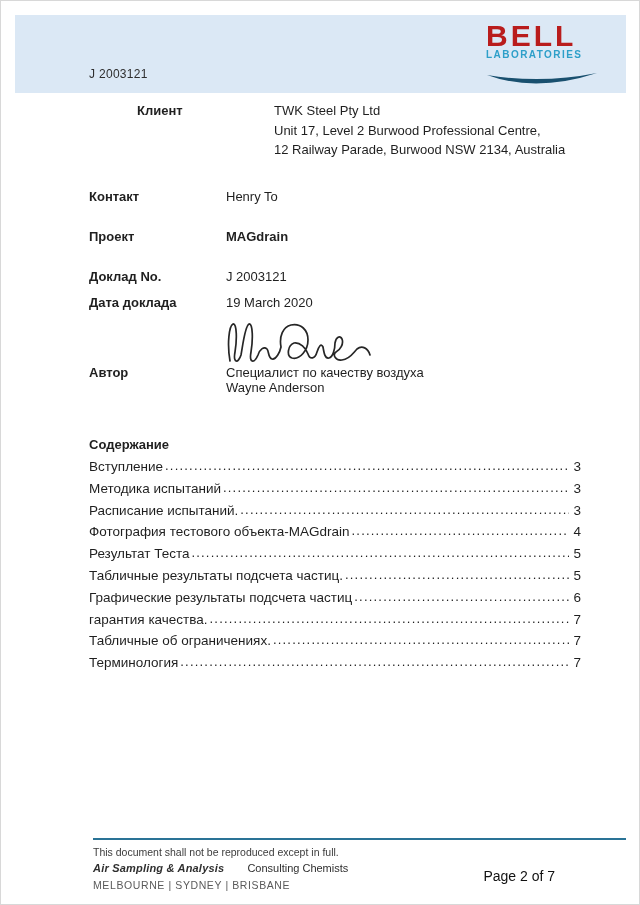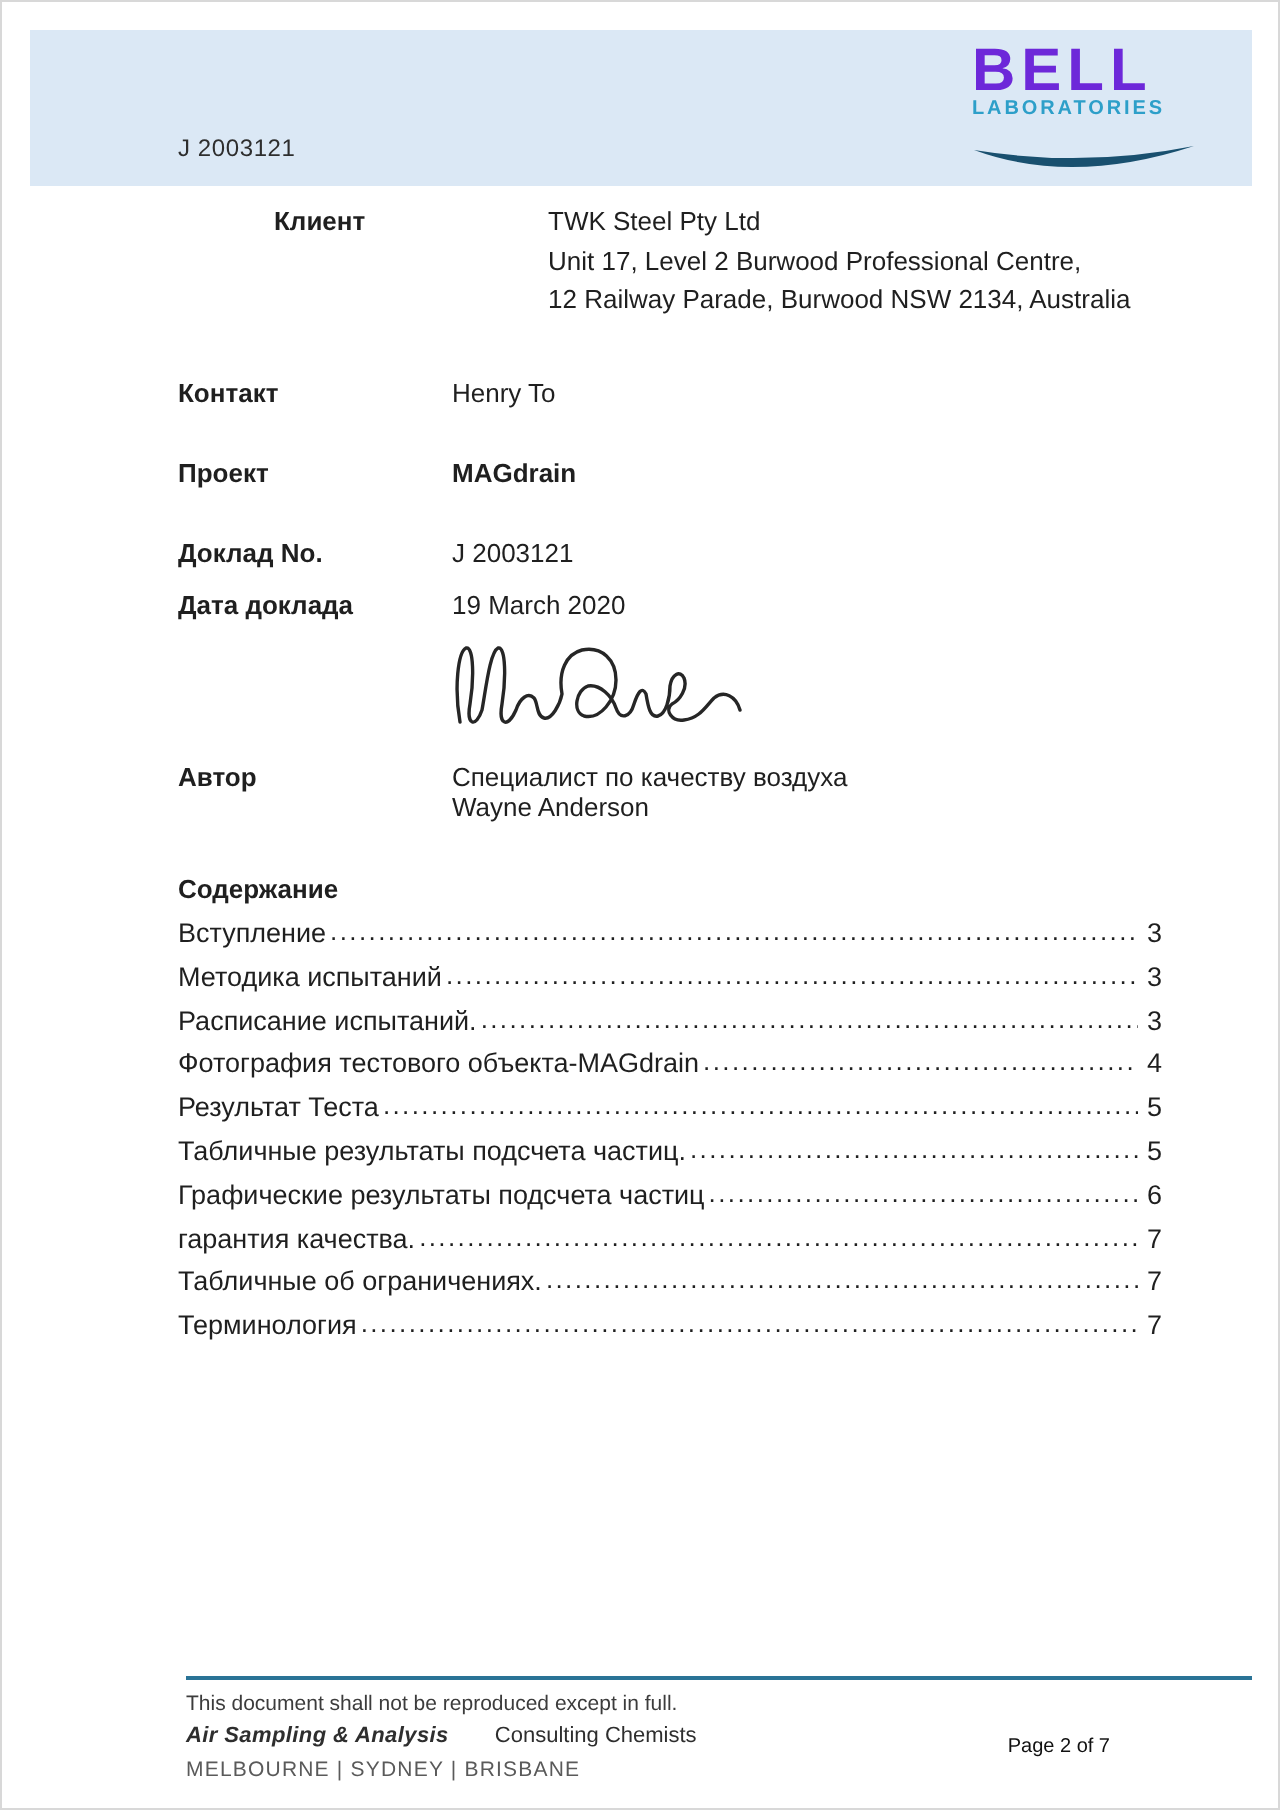--- a/index.html
+++ b/index.html
@@ -20,21 +20,21 @@
   }
   .job-number{
     position:absolute;left:74px;top:52px;
     font-size:12px;color:#2e2e2e;letter-spacing:.3px;
   }
   .logo{
     position:absolute;right:24px;top:8px;width:116px;text-align:left;
   }
   .logo-main{
     font-size:30px;font-weight:700;letter-spacing:3px;line-height:26px;
-    color:#6d28d9;
+    color:#b91c1c;
   }
   .logo-sub{
     font-size:10px;font-weight:700;letter-spacing:1.45px;
     color:#2d9fc9;margin-top:0px;
   }
   .logo-swoosh{display:block;margin-top:10px;}
   
   .info-row{
     position:absolute;left:88px;display:flex;align-items:flex-start;
     font-size:13px;line-height:19.5px;
@@ -81,21 +81,21 @@
     font-size:11px;color:#2e2e2e;
   }
   .footer-brand .brand-italic{font-weight:700;font-style:italic;letter-spacing:.2px;}
   .footer-brand .brand-rest{font-weight:400;margin-left:20px;}
   .footer-cities{
     position:absolute;left:92px;top:878px;
     font-size:10.5px;color:#5a5a5a;letter-spacing:.6px;
   }
   .footer-page{
     position:absolute;right:84px;top:867px;
-    font-size:10px;color:#111;
+    font-size:14px;color:#111;
   }
 </style>
 </head>
 <body>
 
 <div class="page">
 
   <div class="header-band">
     <span class="job-number">J 2003121</span>
     <div class="logo">
@@ -140,21 +140,21 @@
     <path d="M7,47 C4,30 6,12 10,10 C14,9 14,26 12,38 C10,49 15,50 18,41
              C20,30 22,12 26,10 C30,9 30,26 28,38 C26,49 31,50 35,41
              C37,35 41,32 44,35 C46,37 45,44 49,45 C53,46 57,38 58,33
              C56,22 60,13 68,11 C78,9 85,16 85,26 C85,36 77,46 69,44
              C63,42 65,31 71,29 C77,28 83,34 85,40 C87,46 92,45 94,38
              C96,32 98,29 100,33 C101,39 102,45 106,44 C110,43 112,35 112,29
              C113,23 117,21 119,25 C121,30 117,36 113,38 C109,41 113,47 119,46
              C127,45 130,39 134,35 C139,31 145,34 147,41" fill="none" stroke="#262626" stroke-width="1.7" stroke-linecap="round"></path>
   </svg>
 
-  <div class="info-row author-block" style="top:380px;">
+  <div class="info-row author-block" style="top:364px;">
     <span class="info-label">Автор</span>
     <span class="info-value">
       <span style="display:block">Специалист по качеству воздуха</span>
       <span style="display:block">Wayne Anderson</span>
     </span>
   </div>
 
   <div class="toc-heading">Содержание</div>
   <ul class="toc">
     <li class="toc-entry">

